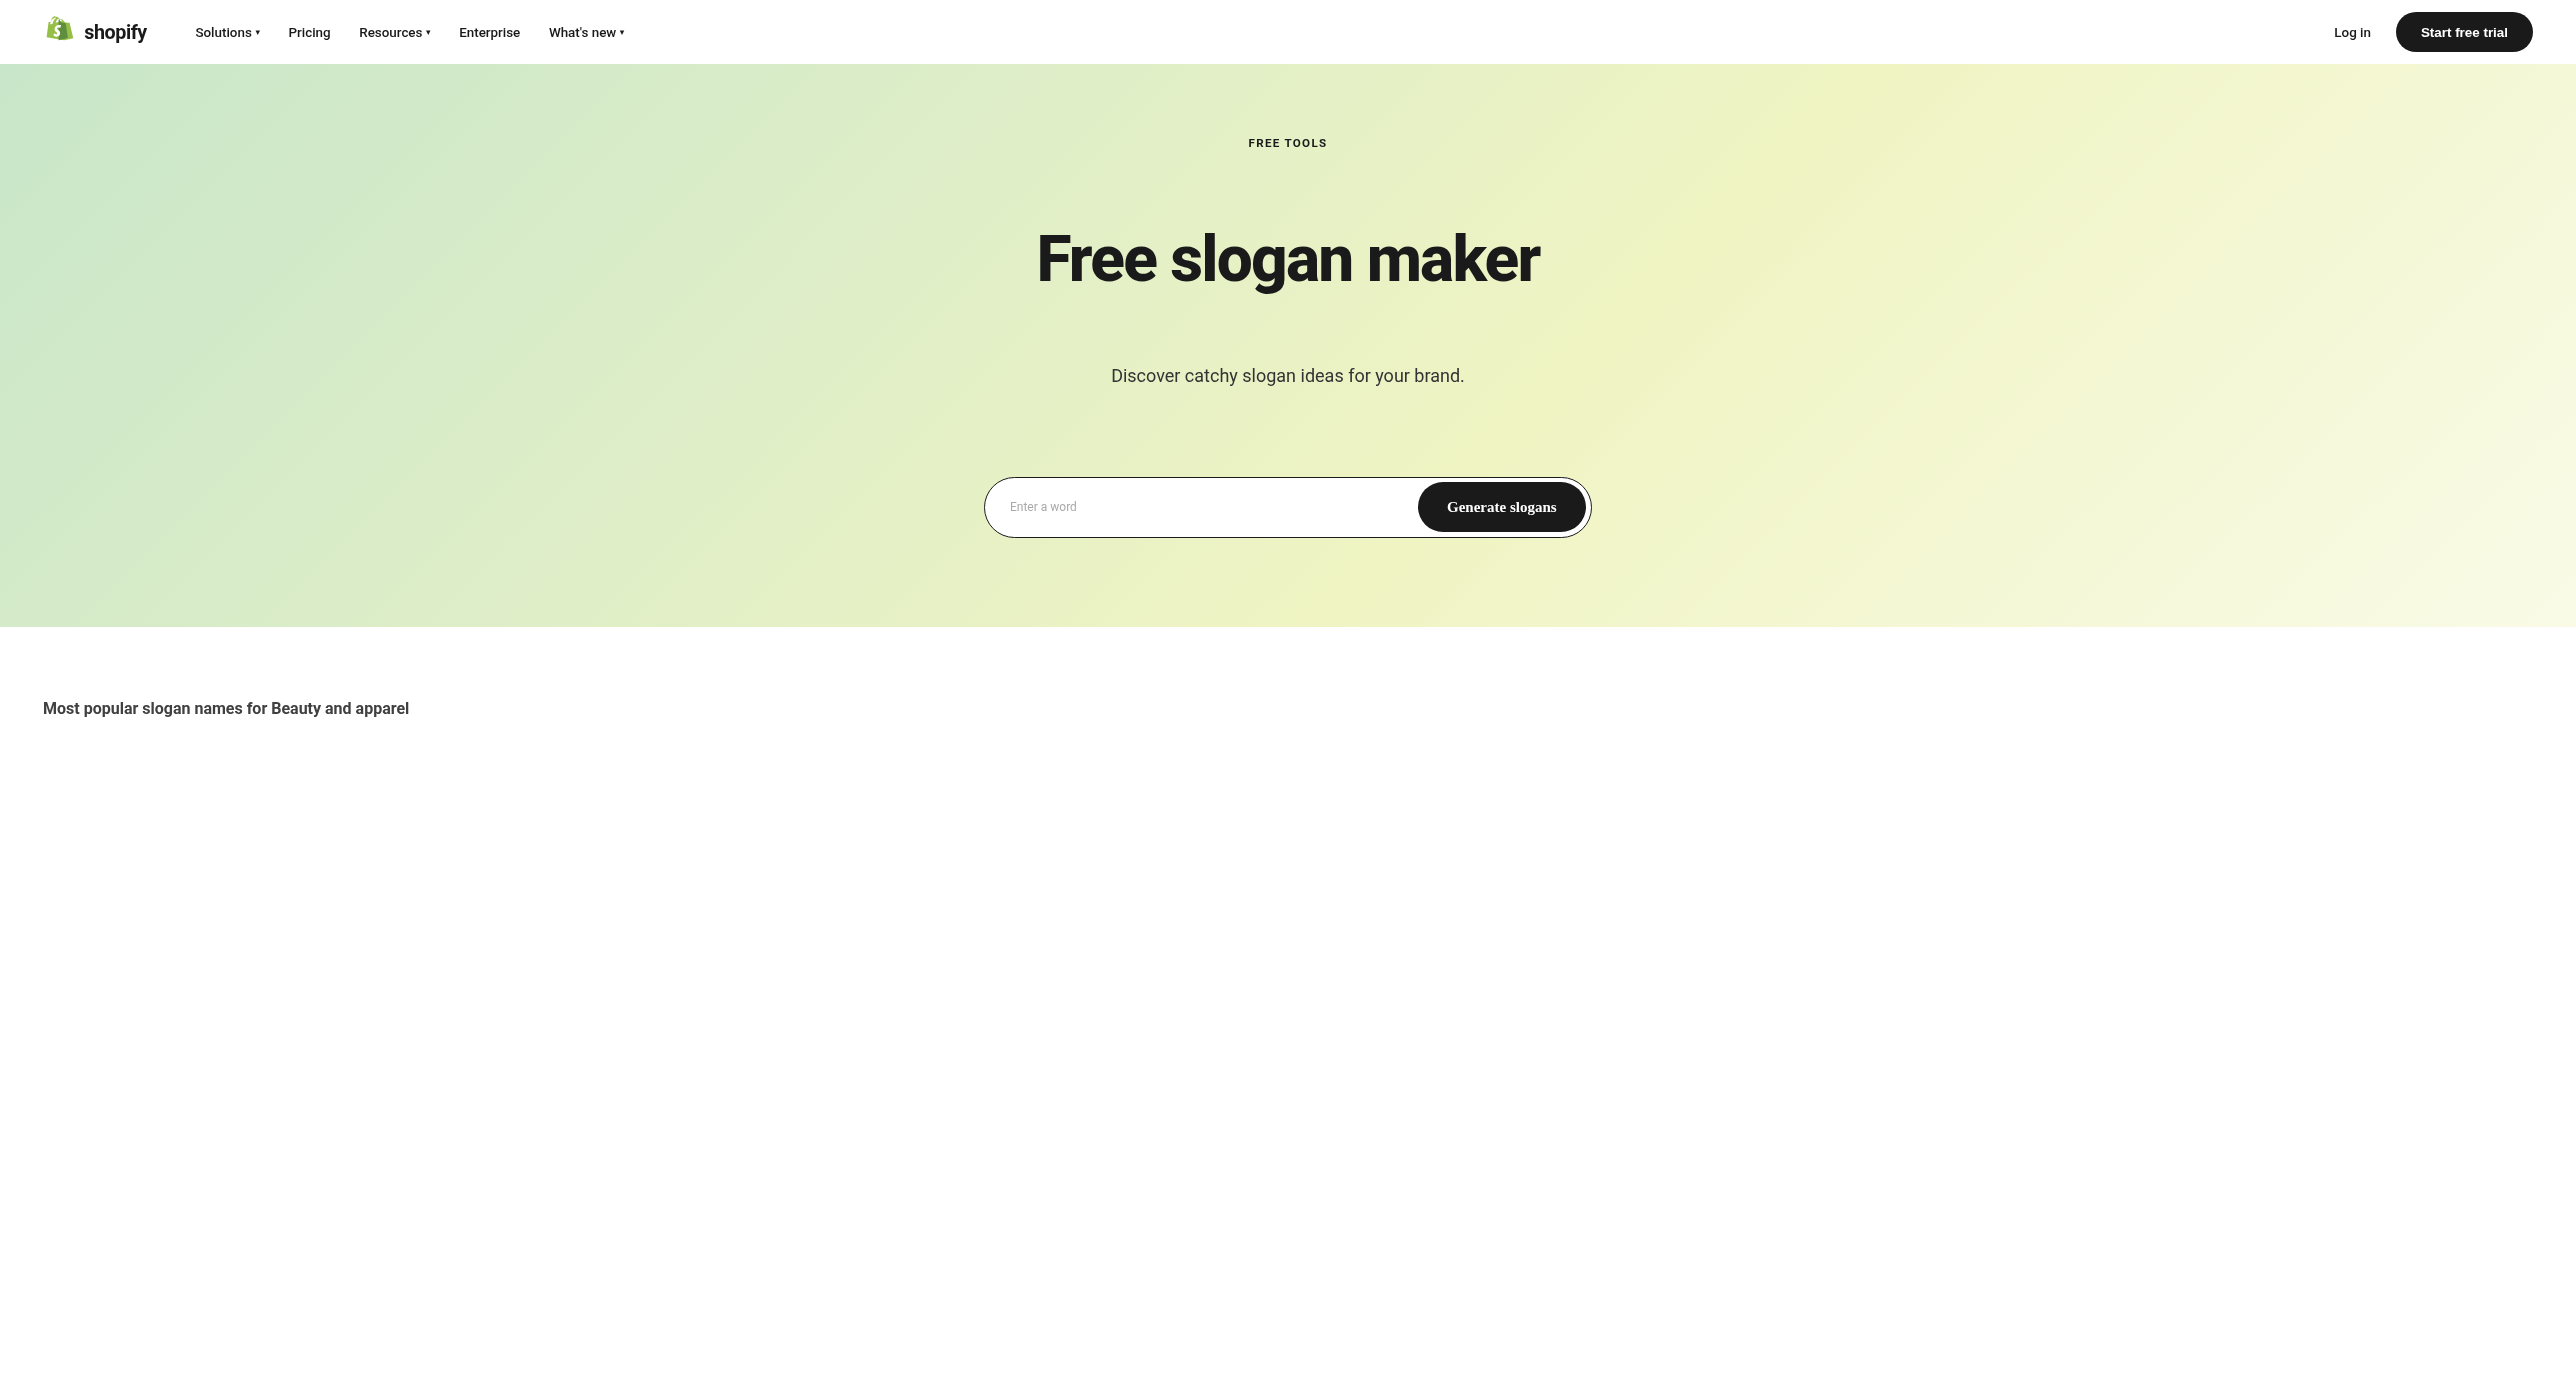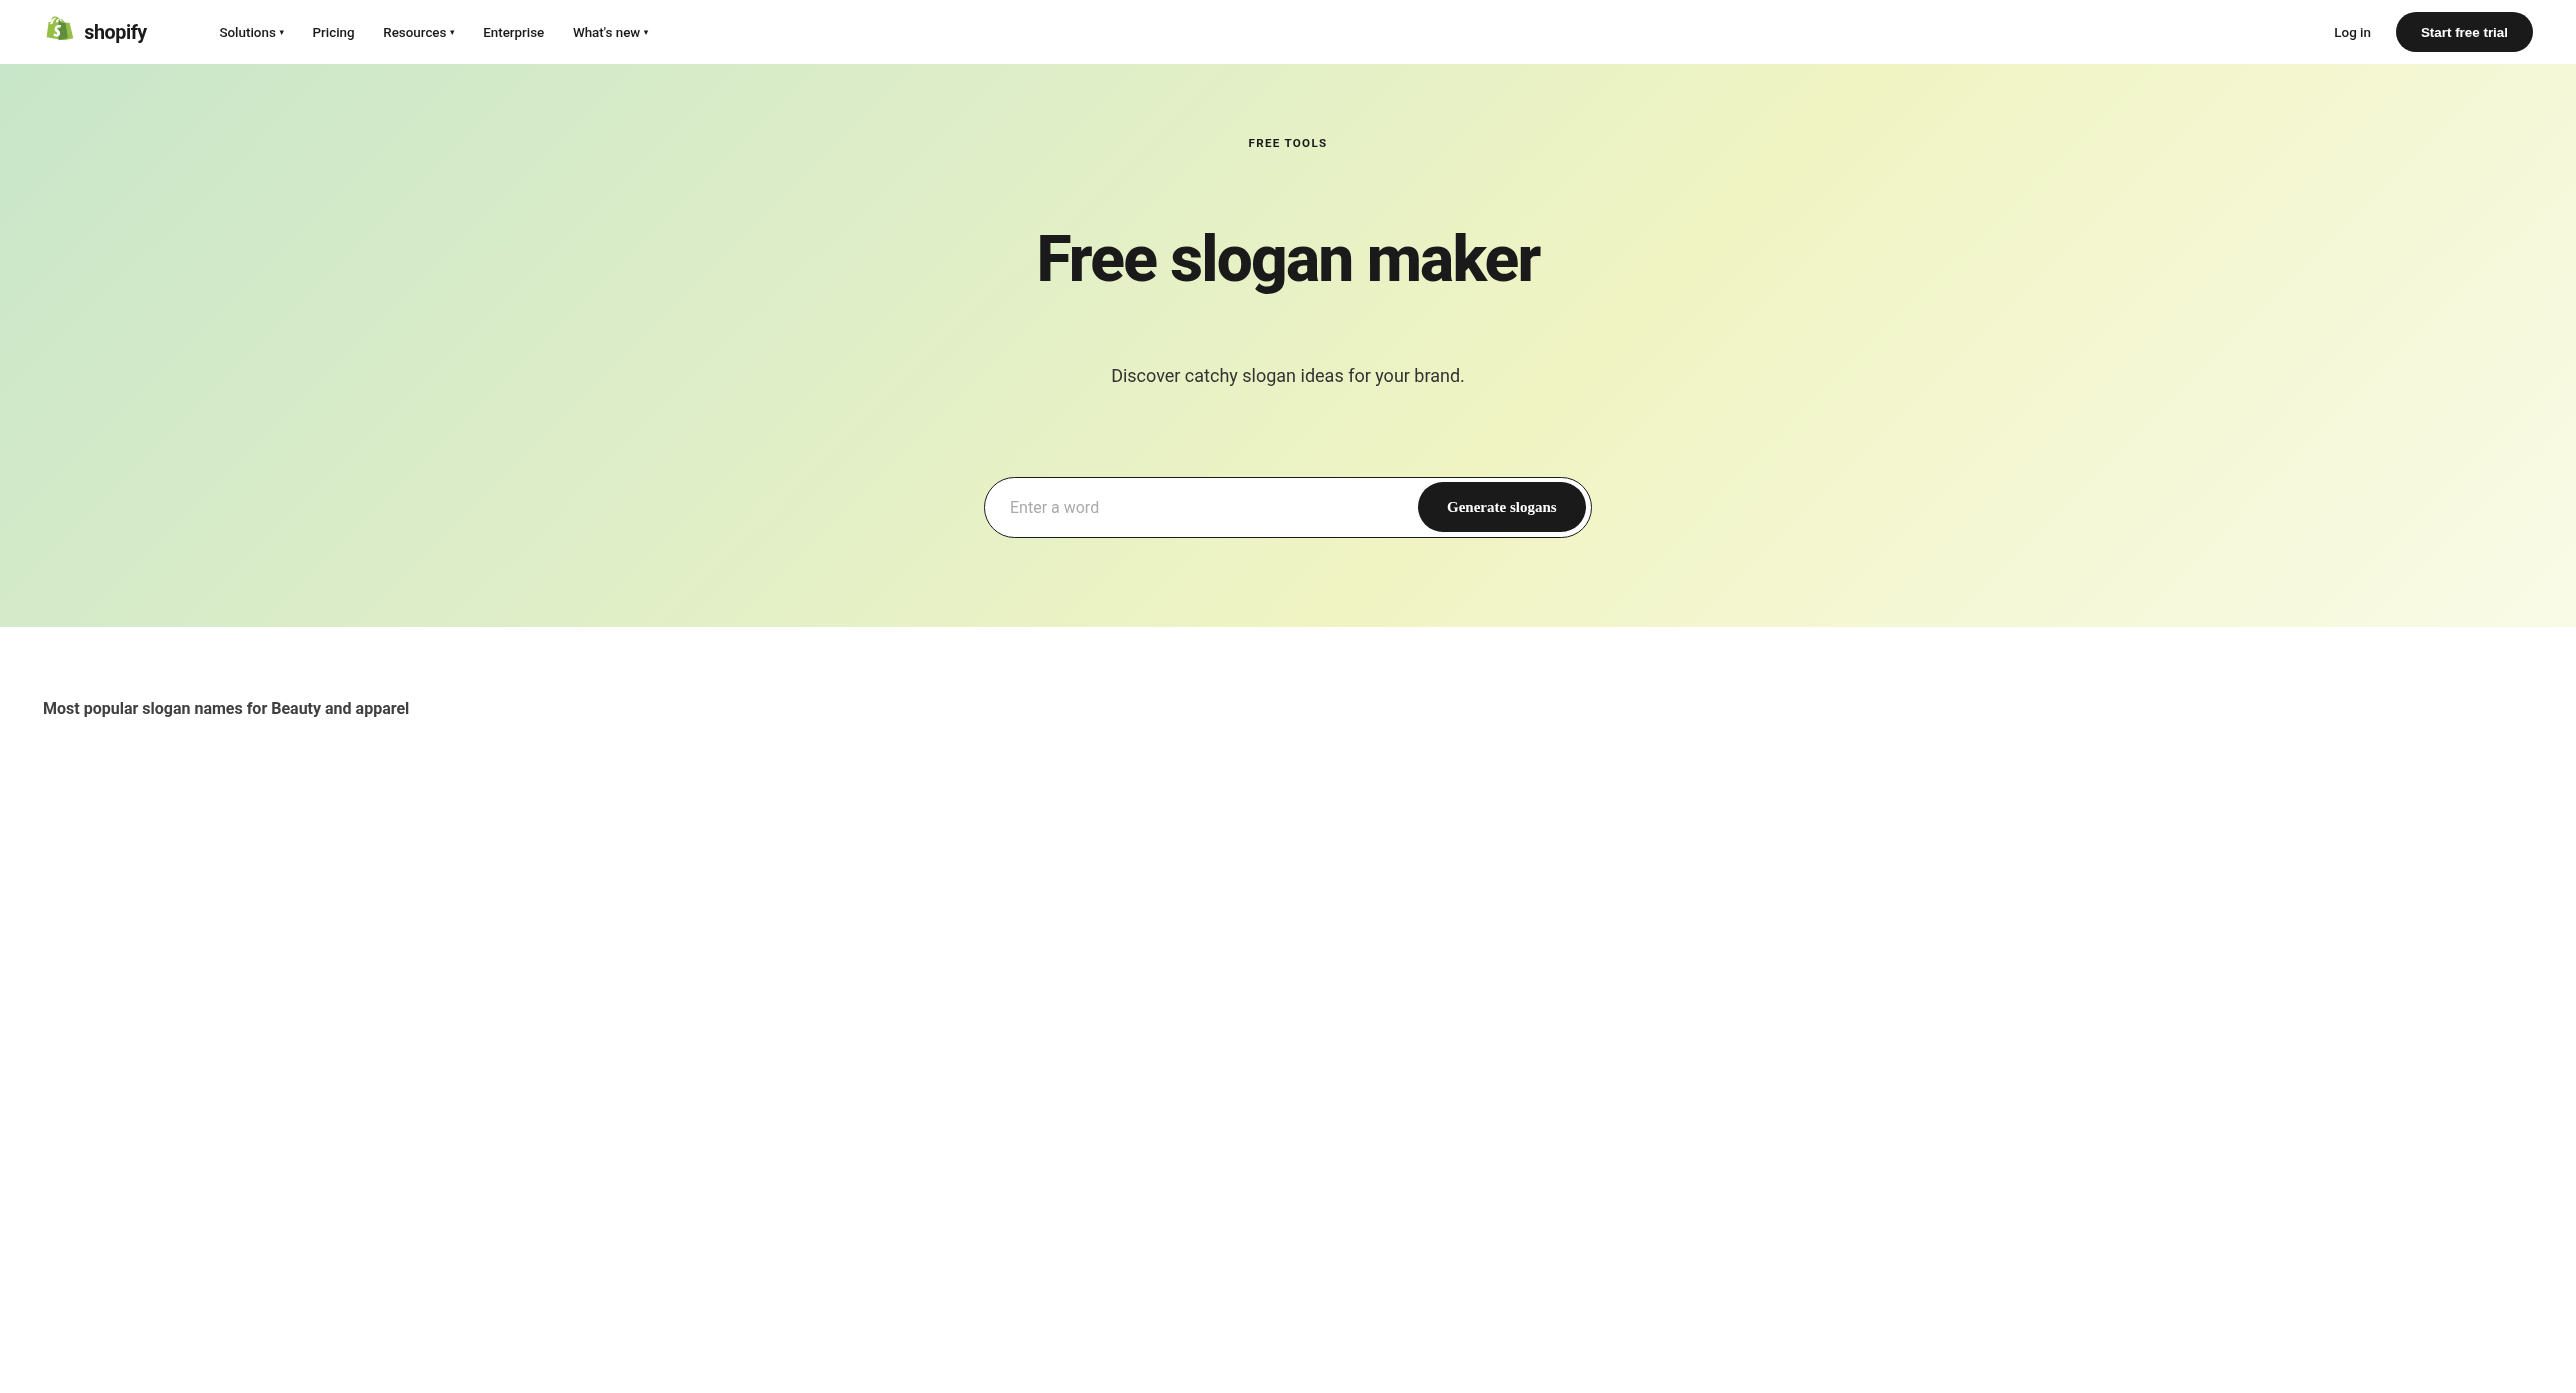--- a/index.html
+++ b/index.html
@@ -16,21 +16,20 @@
 
     
     .navbar {
       display: flex;
       align-items: center;
       padding: 0 43px;
       height: 64px;
       background: transparent;
       position: relative;
       z-index: 10;
-      gap: 24px;
     }
 
     .logo-area {
       display: flex;
       align-items: center;
       gap: 7.2px;
       margin-right: 36px;
       text-decoration: none;
     }
 
@@ -146,21 +145,21 @@
       width: 100%;
       max-width: 608px;
       height: 61px;
     }
 
     .search-input {
       flex: 1;
       border: none;
       outline: none;
       padding: 0 25px;
-      font-size: 16px;
+      font-size: 12px;
       color: #666;
       background: transparent;
       font-family: inherit;
     }
 
     .search-input::placeholder {
       color: #aaa;
     }
 
     .generate-btn {

